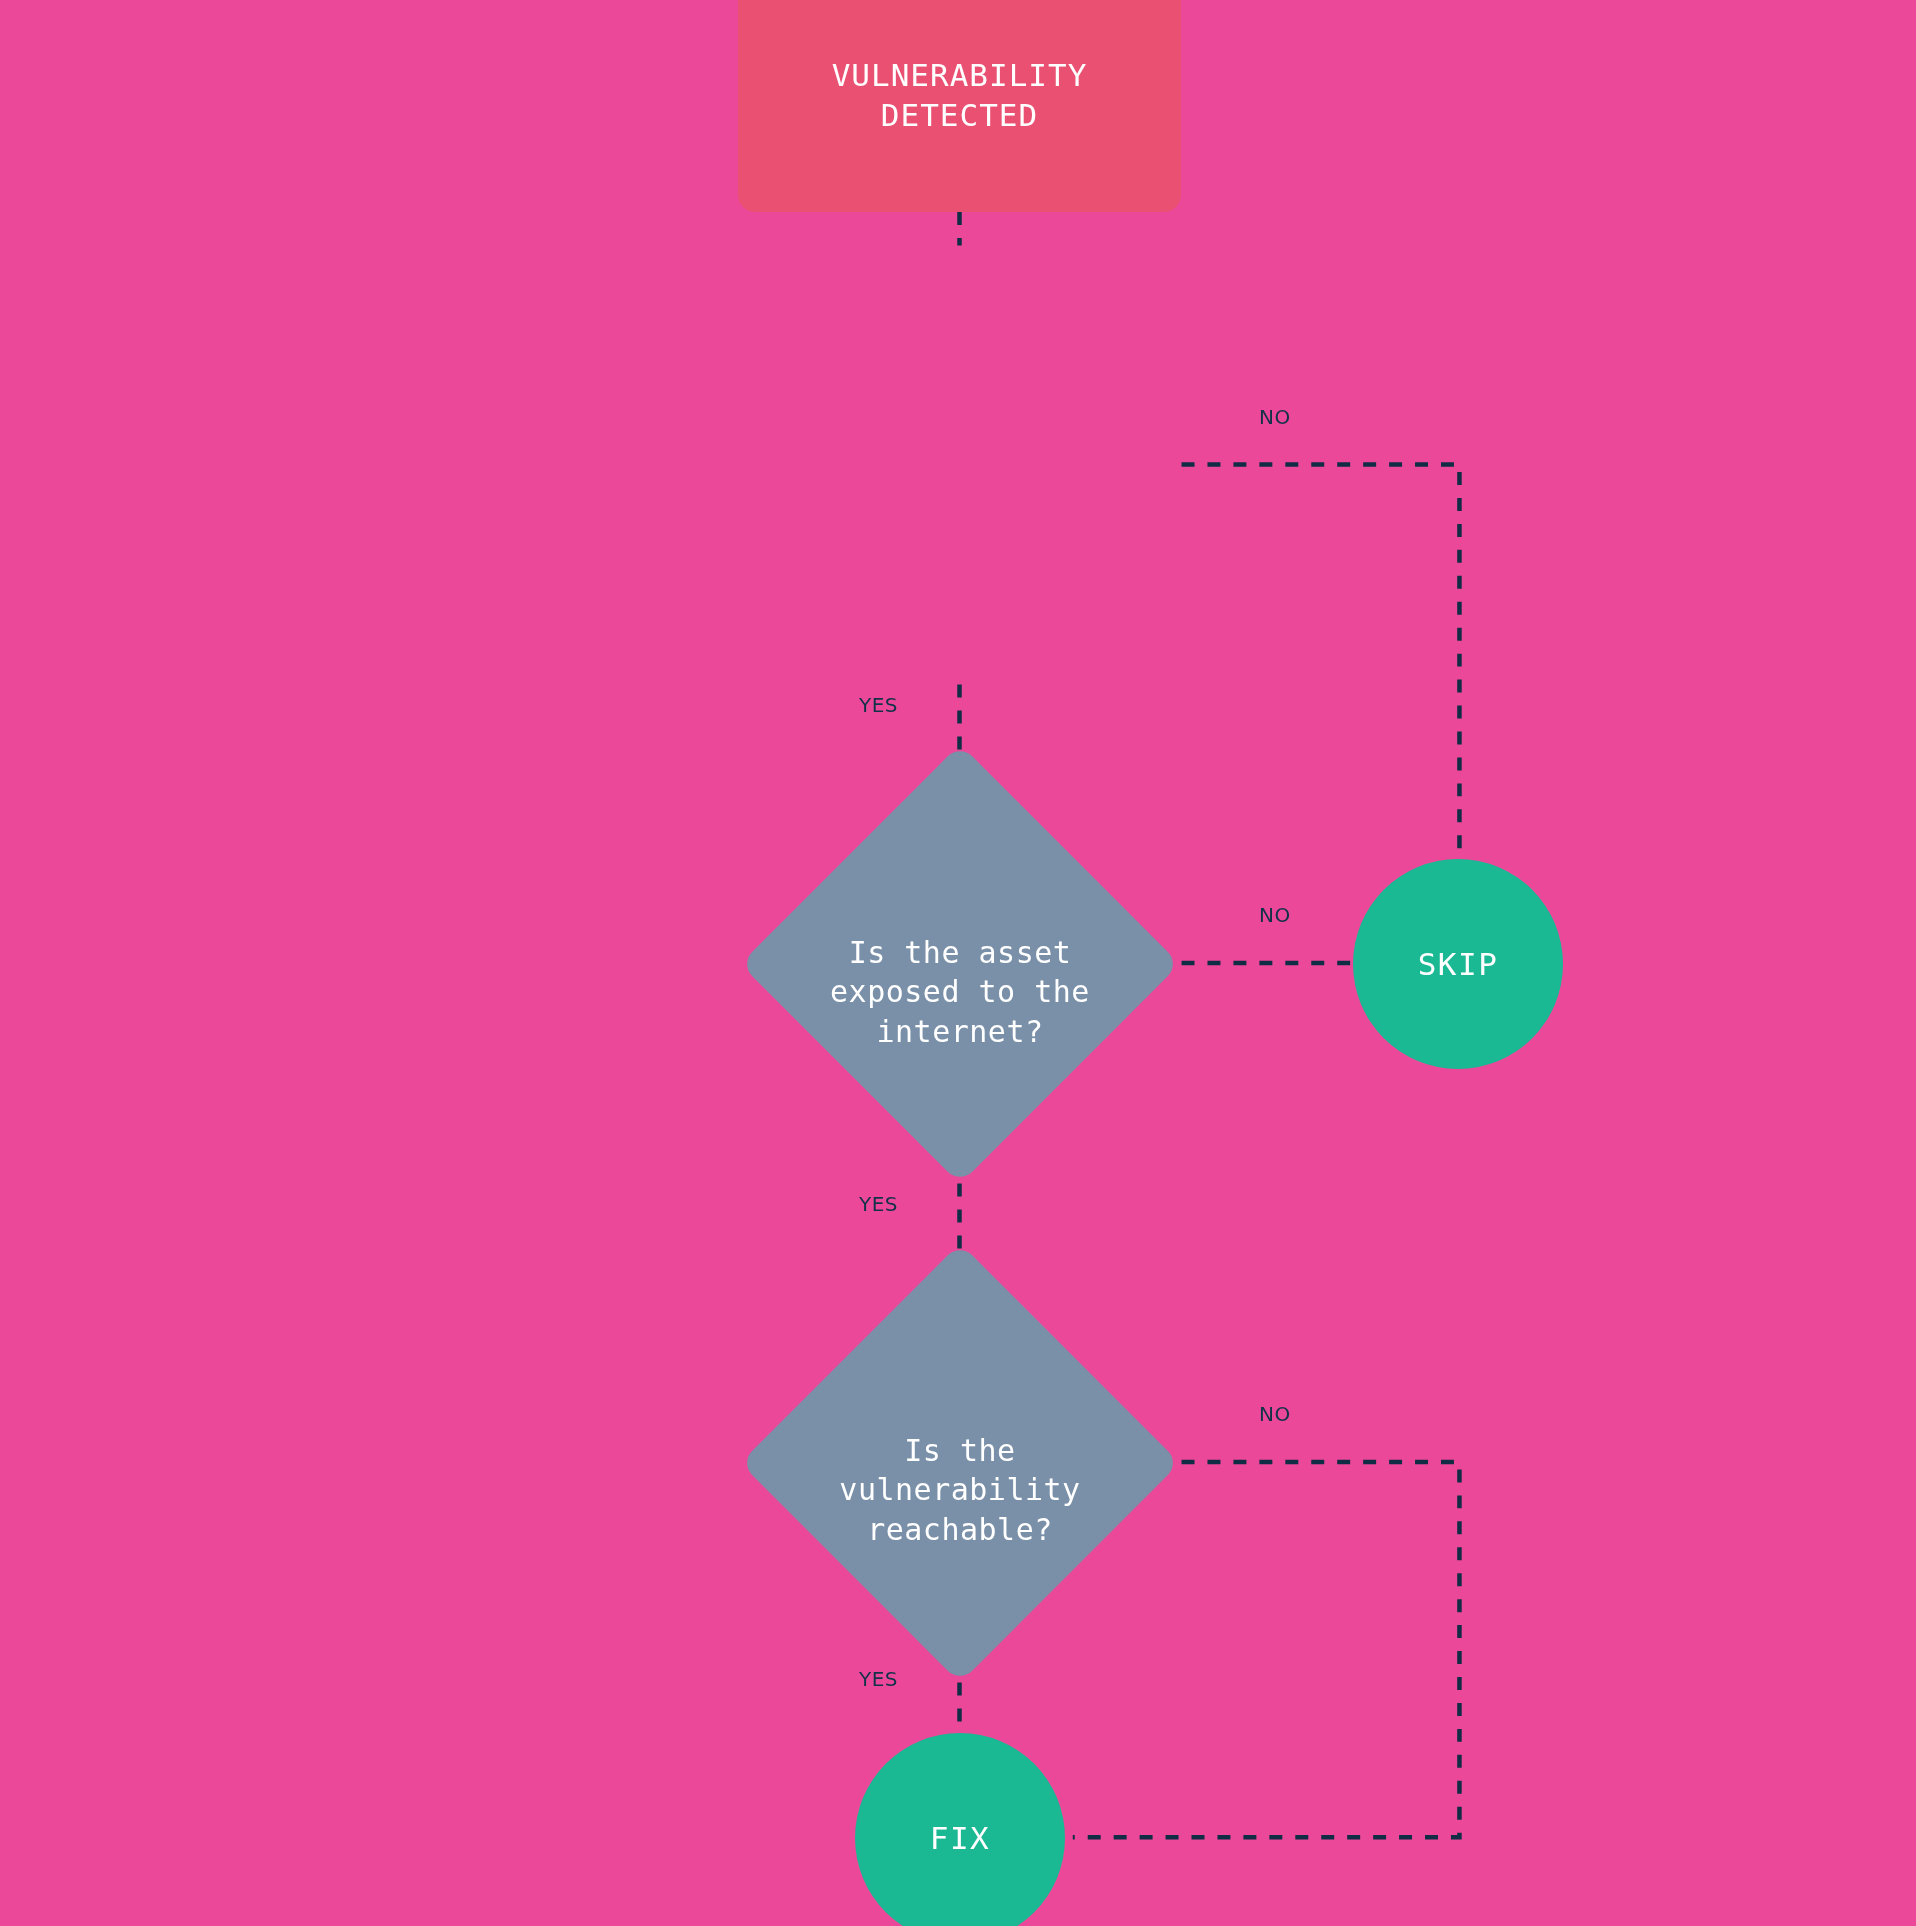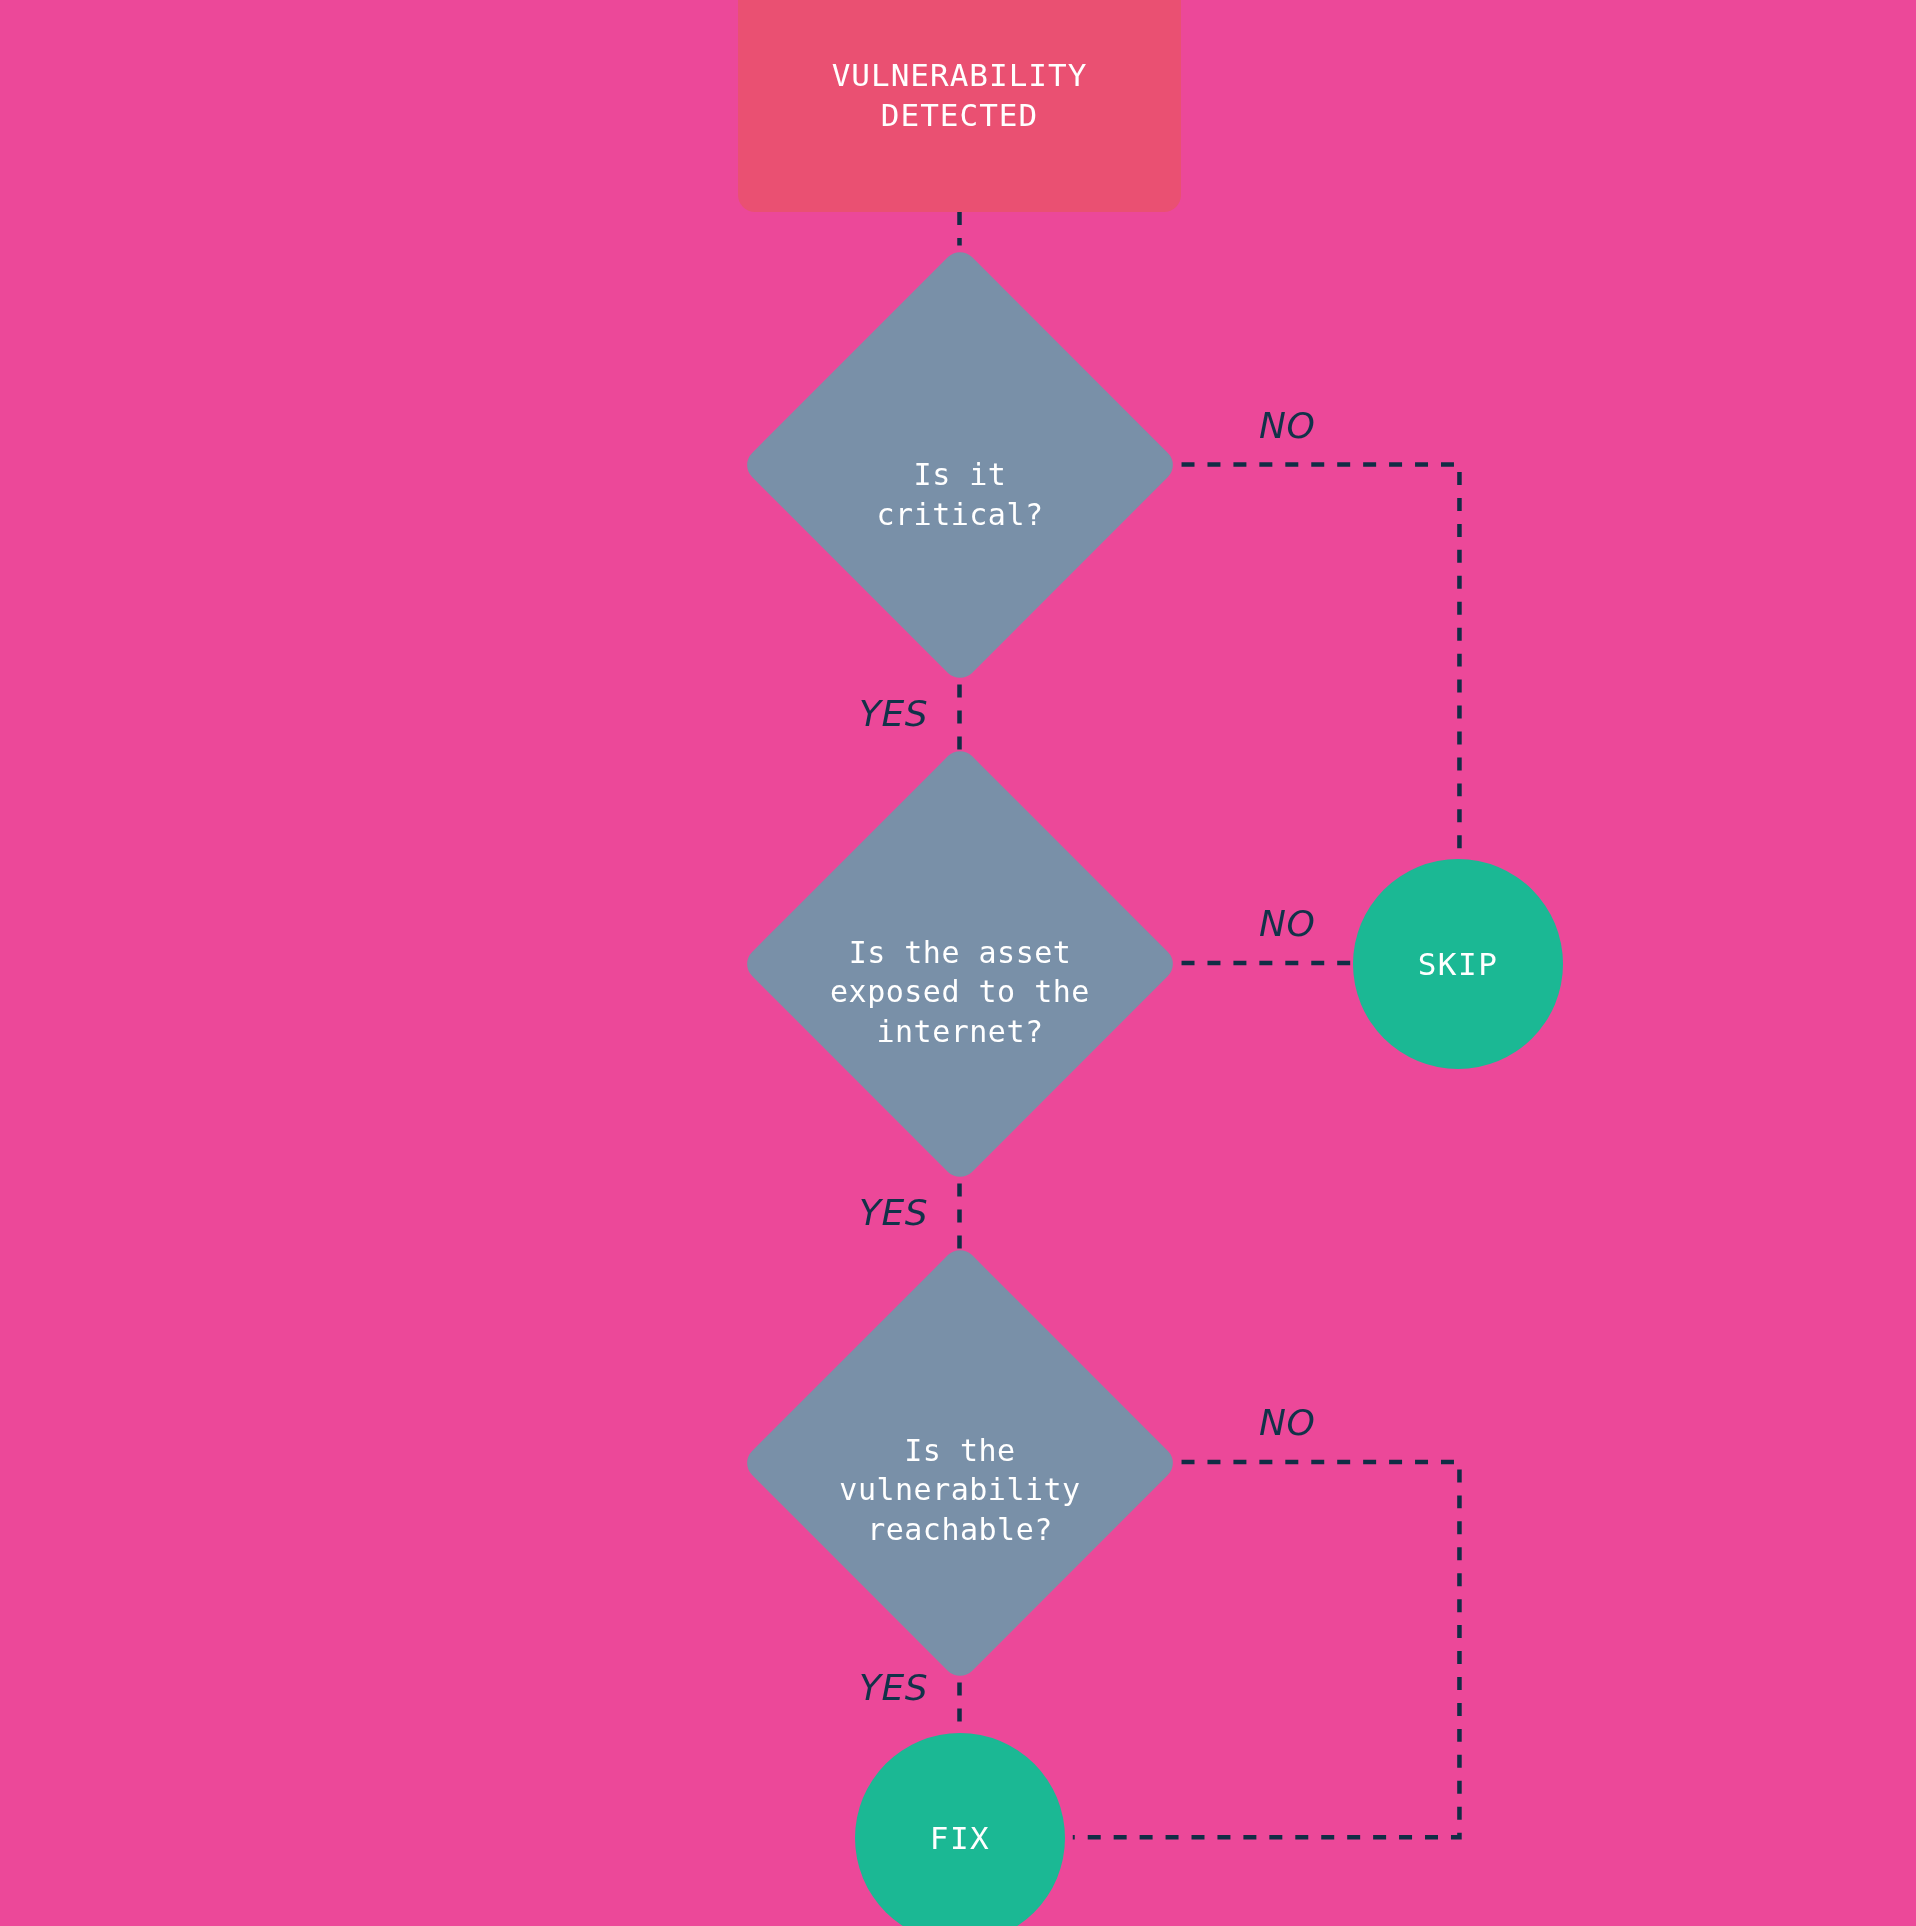--- a/index.html
+++ b/index.html
@@ -79,26 +79,25 @@
     color: #ffffff;
     font-family: "DejaVu Sans Mono", monospace;
     font-size: 31px;
     letter-spacing: 1.5px;
   }
 
   
   .edge-label {
     position: absolute;
     font-family: "DejaVu Sans", sans-serif;
-    font-size: 36px;
+    font-size: 20px;
     font-weight: 400;
     color: #123249;
     letter-spacing: 0.5px;
     white-space: nowrap;
-    font-style: italic;
   }
 </style>
 </head>
 <body>
 
 <div id="canvas">
 
   <svg id="edges" viewBox="0 0 3840 3860" xmlns="http://www.w3.org/2000/svg">
 
     <path d="M 1923 425 L 1923 492" fill="none" stroke="#112d45" stroke-width="9" stroke-dasharray="26 26" stroke-linecap="butt"></path>
@@ -114,25 +113,20 @@
     <path d="M 2368 2930 L 2925 2930 L 2925 3682 L 2150 3682" fill="none" stroke="#112d45" stroke-width="9" stroke-dasharray="26 26" stroke-linecap="butt"></path>
 
     <path d="M 1923 3372 L 1923 3472" fill="none" stroke="#112d45" stroke-width="9" stroke-dasharray="26 26" stroke-linecap="butt"></path>
   </svg>
 
   <div class="node-rect" style="left:738px; top:-20px; width:443px; height:232px; background:#ea5072;">
     <span>VULNERABILITY
 DETECTED</span>
   </div>
 
-  <div class="node-diamond" style="left:740px; top:245px; width:440px; height:440px;">
-    <div class="dia-shape" style="width:311px; height:311px; background:#7990a8;"></div>
-    <div class="dia-label" style="padding-top:30px;">Is it
-critical?</div>
-  </div>
 
   <div class="node-diamond" style="left:740px; top:1243px; width:440px; height:440px;">
     <div class="dia-shape" style="width:311px; height:311px; background:#7990a8;"></div>
     <div class="dia-label" style="padding-top:27px;">Is the
 vulnerability
 reachable?</div>
   </div>
 
   <div class="node-diamond" style="left:740px; top:744px; width:440px; height:440px;">
     <div class="dia-shape" style="width:311px; height:311px; background:#7990a8;"></div>

